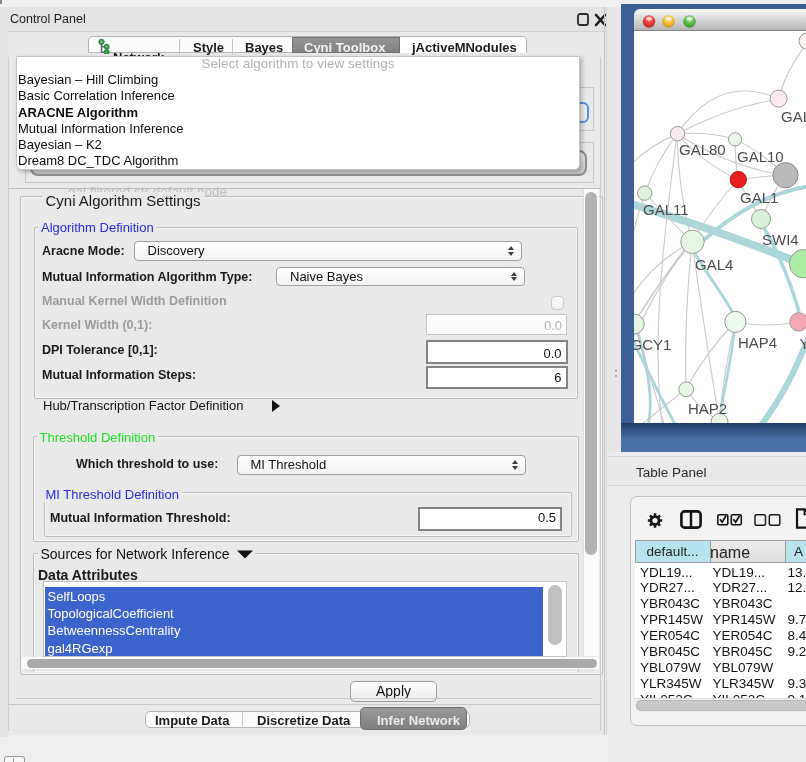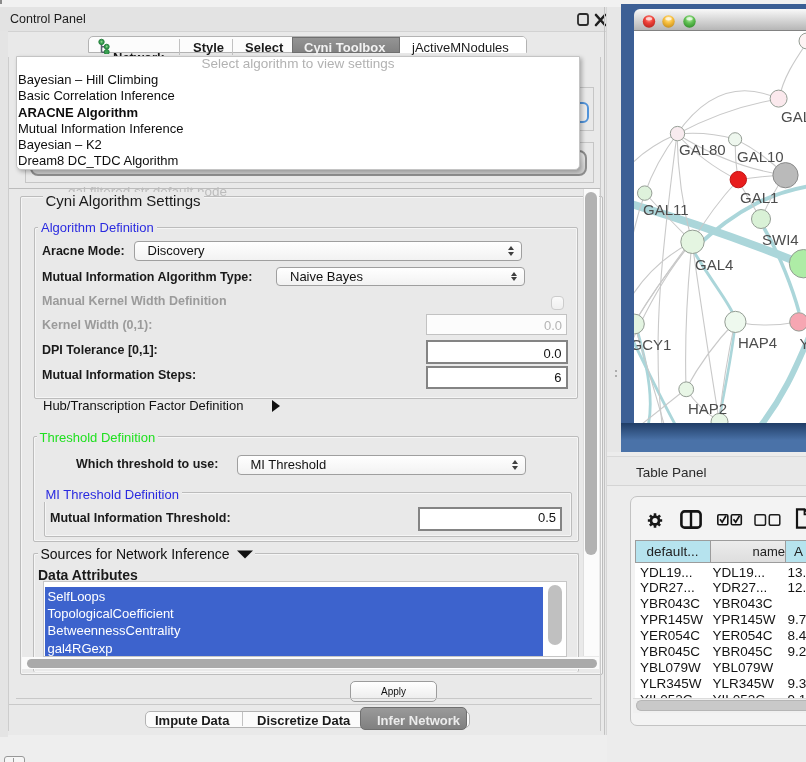--- a/index.html
+++ b/index.html
@@ -45,25 +45,25 @@
   <circle cx="4.5" cy="3.9" r="2.7" fill="#3aa052" stroke="#1f7a38" stroke-width="0.9"></circle>
   <circle cx="9.7" cy="8.7" r="2.5" fill="#3aa052" stroke="#1f7a38" stroke-width="0.9"></circle>
   <circle cx="9.7" cy="14" r="2.5" fill="#3aa052" stroke="#1f7a38" stroke-width="0.9"></circle>
   <circle cx="4.5" cy="3.7" r="1" fill="#8fd08f"></circle>
   <circle cx="9.7" cy="8.5" r="0.9" fill="#8fd08f"></circle>
 </svg>
 <div class="abs" style="left:113px;top:40px;font-size:13px;font-weight:bold;color:#1b1b1b;margin-top:10px;">Network</div>
 <div class="tabsep" style="left:179px;top:39px;height:16px;"></div>
 <div class="abs" style="left:193px;top:40px;font-size:13px;font-weight:bold;color:#1b1b1b;">Style</div>
 <div class="tabsep" style="left:232px;top:39px;height:16px;"></div>
-<div class="abs" style="left:245px;top:40px;font-size:13px;font-weight:bold;color:#1b1b1b;">Select</div>
+<div class="abs" style="left:245px;top:40px;font-size:13px;font-weight:bold;color:#1b1b1b;">Bayes</div>
 <div class="abs" style="left:400px;top:37px;width:126px;height:15.5px;background:#ffffff;border-radius:0 4px 0 0;"></div>
 <div class="abs" style="left:292px;top:37px;width:108px;height:15.5px;background:linear-gradient(#949494,#828282);border:1px solid #6f6f6f;box-sizing:border-box;"></div>
 <div class="abs" style="left:304px;top:40px;font-size:13px;font-weight:bold;color:#f2f2f2;">Cyni Toolbox</div>
-<div class="abs" style="left:412px;top:40px;font-size:13px;font-weight:normal;color:#1b1b1b;">jActiveMNodules</div>
+<div class="abs" style="left:412px;top:40px;font-size:13px;font-weight:bold;color:#1b1b1b;">jActiveMNodules</div>
 
 <div class="abs" style="left:25px;top:87px;width:569px;height:44px;border:1px solid #c6c6c6;box-sizing:border-box;"></div>
 <div class="abs" style="left:573.5px;top:102px;width:15px;height:21px;border:2px solid #5193d9;border-radius:6px;background:#ededed;box-sizing:border-box;"></div>
 <div class="abs" style="left:25px;top:142px;width:569px;height:41px;border:1px solid #c6c6c6;box-sizing:border-box;"></div>
 <div class="abs" style="left:30px;top:150px;width:557px;height:26px;border:2px solid #8d8d8d;border-radius:8px;background:linear-gradient(#efefef,#c9c9c9);box-sizing:border-box;"></div>
 
 <div class="abs" style="left:68px;top:164px;font-size:13.5px;color:#bdbdbd;white-space:nowrap;margin-top:20px;">gal filtered str default node</div>
 
 <div class="abs" style="left:16px;top:56px;width:564px;height:114px;background:#ffffff;border:1px solid #c4c4c4;border-radius:0 0 5px 5px;box-shadow:2px 2px 4px rgba(0,0,0,0.28);box-sizing:border-box;"></div>
 <div class="abs" style="left:16px;top:56px;width:564px;height:15px;font-size:13.5px;color:#b2b2b2;text-align:center;">Select algorithm to view settings</div>
@@ -137,21 +137,21 @@
 TopologicalCoefficient
 BetweennessCentrality
 gal4RGexp</div>
 <div class="abs" style="left:548px;top:585px;width:14px;height:60px;background:#c0c0c0;border-radius:7px;"></div>
 
 <div class="abs" style="left:583px;top:189px;width:15px;height:467px;background:#fbfbfb;border-left:1px solid #dedede;"></div>
 <div class="abs" style="left:585px;top:192px;width:12px;height:363px;background:#b2b2b2;border-radius:6px;"></div>
 <div class="abs" style="left:22px;top:657px;width:577px;height:12px;background:#fbfbfb;"></div>
 <div class="abs" style="left:27px;top:659px;width:570px;height:9px;background:#aaaaaa;border-radius:5px;"></div>
 
-<div class="abs" style="left:350px;top:681px;width:87px;height:21px;background:linear-gradient(#ffffff,#ebebeb);border:1px solid #9c9c9c;border-radius:5px;box-sizing:border-box;text-align:center;font-size:10px;color:#111;line-height:19px;">Apply</div>
+<div class="abs" style="left:350px;top:681px;width:87px;height:21px;background:linear-gradient(#ffffff,#ebebeb);border:1px solid #9c9c9c;border-radius:5px;box-sizing:border-box;text-align:center;font-size:14px;color:#111;line-height:19px;">Apply</div>
 
 <div class="abs" style="left:145px;top:710.5px;width:325px;height:17.5px;background:#fbfbfb;border:1px solid #b3b3b3;border-radius:5px;box-sizing:border-box;"></div>
 <div class="abs" style="left:155px;top:713px;font-size:13px;font-weight:bold;color:#1b1b1b;">Impute Data</div>
 <div class="tabsep" style="left:242px;top:712px;height:14px;"></div>
 <div class="abs" style="left:257px;top:713px;font-size:13px;font-weight:bold;color:#1b1b1b;">Discretize Data</div>
 <div class="abs" style="left:360px;top:706.5px;width:107px;height:23px;background:linear-gradient(#9a9a9a,#808080);border:1px solid #6f6f6f;border-radius:5px;box-sizing:border-box;"></div>
 <div class="abs" style="left:377px;top:713px;font-size:13px;font-weight:bold;color:#ececec;">Infer Network</div>
 
 <div class="abs" style="left:0;top:734.5px;width:621px;height:28px;background:#eeeeee;"></div>
 <div class="abs" style="left:16px;top:697.5px;width:576px;height:1px;background:#c8c8c8;"></div>
@@ -304,21 +304,21 @@
 <svg class="abs" style="left:794.5px;top:507.5px;" width="16" height="21" viewBox="0 0 16 21">
   <path d="M2 1.4 L9.5 1.4 L14.5 6.4 L14.5 19.6 L2 19.6 Z" fill="none" stroke="#141414" stroke-width="2.2"></path>
   <path d="M9.5 1.4 L9.5 6.4 L14.5 6.4" fill="none" stroke="#141414" stroke-width="1.8"></path>
 </svg>
 
 <div class="abs" style="left:635px;top:540px;width:171px;height:23px;border-top:1px solid #9c9c9c;border-bottom:1px solid #9c9c9c;box-sizing:border-box;"></div>
 <div class="abs" style="left:635px;top:541px;width:75px;height:21px;background:#b6e3ee;border-left:1px solid #9c9c9c;box-sizing:border-box;"></div>
 <div class="abs" style="left:710px;top:541px;width:75px;height:21px;background:linear-gradient(#ececec,#dedede);border-left:1px solid #9c9c9c;box-sizing:border-box;"></div>
 <div class="abs" style="left:785px;top:541px;width:21px;height:21px;background:#b6e3ee;border-left:1px solid #9c9c9c;box-sizing:border-box;"></div>
 <div class="abs" style="left:635px;top:544px;width:75px;font-size:13.5px;color:#222;text-align:center;">default...</div>
-<div class="abs" style="left:710px;top:544px;width:75px;font-size:13px;color:#222;text-align:right;">name</div>
+<div class="abs" style="left:710px;top:544px;width:75px;font-size:16px;color:#222;text-align:left;">name</div>
 <div class="abs" style="left:794px;top:544px;font-size:13.5px;color:#222;">A</div>
 
 <div class="abs" style="left:635px;top:563px;width:171px;height:135.5px;background:#ffffff;overflow:hidden;">
   <div style="position:absolute;left:5px;top:1.5px;font-size:13.5px;color:#141414;line-height:15.9px;white-space:pre;">YDL19...
 YDR27...
 YBR043C
 YPR145W
 YER054C
 YBR045C
 YBL079W

